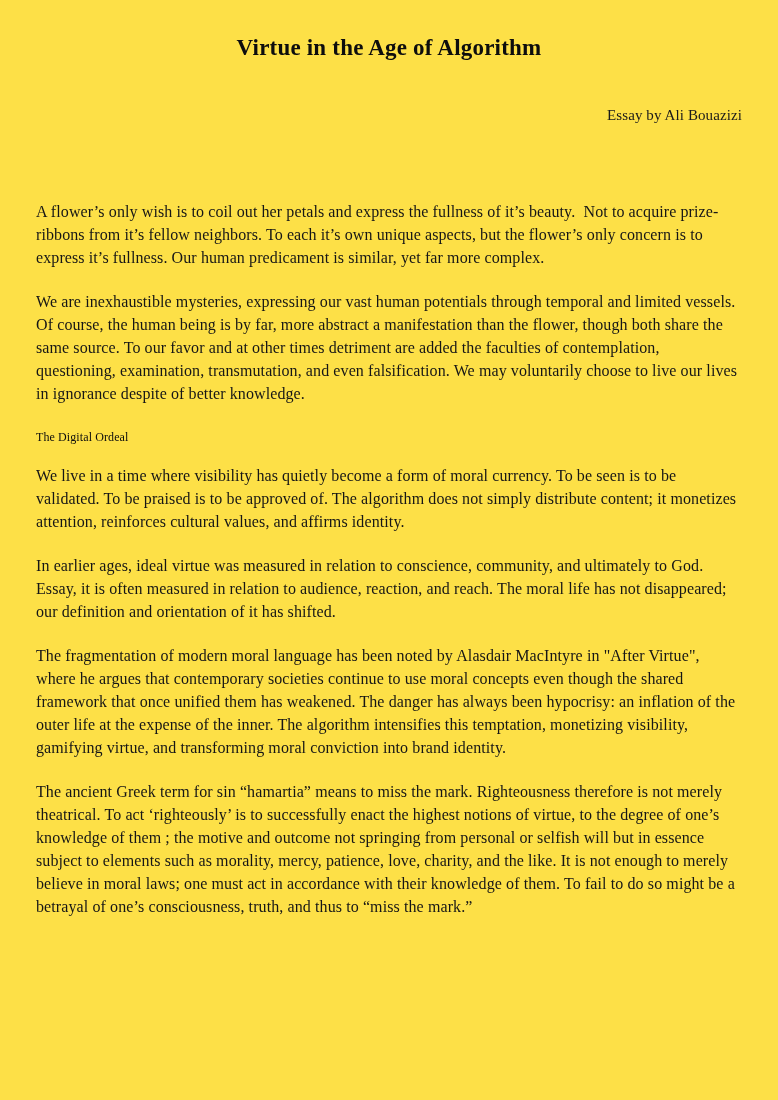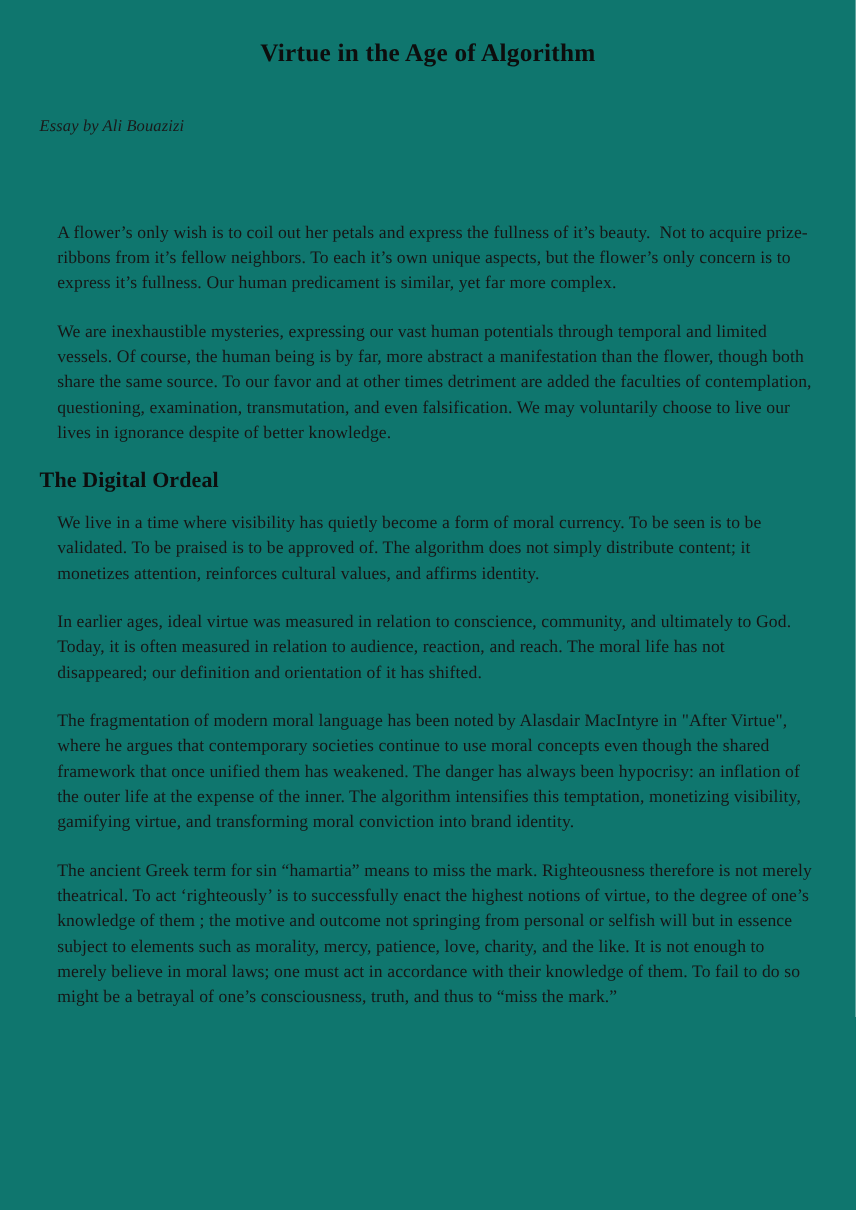--- a/index.html
+++ b/index.html
@@ -7,56 +7,55 @@
     padding: 0;
     background: #ffffff;
   }
   .page {
     position: relative;
     width: 778px;
     height: 1100px;
     box-sizing: border-box;
     padding: 0 36px;
     overflow: hidden;
-    background: #0f766e;
+    background: #fde047;
     font-family: "Liberation Serif", "DejaVu Serif", serif;
     color: #161616;
     font-size: 16px;
     line-height: 23px;
     letter-spacing: 0.1px;
   }
   .doc-title {
     margin: 34px 0 0 0;
     font-size: 23px;
     line-height: 28px;
     font-weight: 700;
     text-align: center;
     color: #0d0d0d;
     letter-spacing: 0.2px;
   }
   .byline {
     margin: 43px 0 0 0;
     font-size: 15px;
     line-height: 20px;
-    font-style: italic;
-    text-align: left;
+    text-align: right;
     color: #1a1a1a;
   }
   .body-para {
-    margin: 0 0 21px 16px;
+    margin: 0 0 21px 0;
     text-align: left;
   }
   .first-para {
     margin-top: 75px;
   }
   .section-heading {
     margin: 21px 0 15px 0;
-    font-size: 20px;
+    font-size: 12px;
     line-height: 23px;
-    font-weight: 700;
+    font-weight: 400;
     color: #0d0d0d;
   }
   .italic-cite {
   }
   .clip-line {
     white-space: nowrap;
     overflow: hidden;
     margin-bottom: 0;
   }
 </style>
@@ -70,21 +69,21 @@
   <p class="byline">Essay by Ali Bouazizi</p>
 
   <p class="body-para first-para">A flower’s only wish is to coil out her petals and express the fullness of it’s beauty.&nbsp; Not to acquire prize-ribbons from it’s fellow neighbors. To each it’s own unique aspects, but the flower’s only concern is to express it’s fullness. Our human predicament is similar, yet far more complex.</p>
 
   <p class="body-para">We are inexhaustible mysteries, expressing our vast human potentials through temporal and limited vessels. Of course, the human being is by far, more abstract a manifestation than the flower, though both share the same source. To our favor and at other times detriment are added the faculties of contemplation, questioning, examination, transmutation, and even falsification. We may voluntarily choose to live our lives in ignorance despite of better knowledge.</p>
 
   <h3 class="section-heading">The Digital Ordeal</h3>
 
   <p class="body-para">We live in a time where visibility has quietly become a form of moral currency. To be seen is to be validated. To be praised is to be approved of. The algorithm does not simply distribute content; it monetizes attention, reinforces cultural values, and affirms identity.</p>
 
-  <p class="body-para">In earlier ages, ideal virtue was measured in relation to conscience, community, and ultimately to God. Today, it is often measured in relation to audience, reaction, and reach. The moral life has not disappeared; our definition and orientation of it has shifted.</p>
+  <p class="body-para">In earlier ages, ideal virtue was measured in relation to conscience, community, and ultimately to God. Essay, it is often measured in relation to audience, reaction, and reach. The moral life has not disappeared; our definition and orientation of it has shifted.</p>
 
   <p class="body-para"><span>The fragmentation of modern moral language has been noted by Alasdair MacIntyre in "</span><span class="italic-cite">After Virtue</span><span>", where he argues that contemporary societies continue to use moral concepts even though the shared framework that once unified them has weakened. The danger has always been hypocrisy: an inflation of the outer life at the expense of the inner. The algorithm intensifies this temptation, monetizing visibility, gamifying virtue, and transforming moral conviction into brand identity.</span></p>
 
 
   <p class="body-para">The ancient Greek term for sin “hamartia” means to miss the mark. Righteousness therefore is not merely theatrical. To act ‘righteously’ is to successfully enact the highest notions of virtue, to the degree of one’s knowledge of them ; the motive and outcome not springing from personal or selfish will but in essence subject to elements such as morality, mercy, patience, love, charity, and the like. It is not enough to merely believe in moral laws; one must act in accordance with their knowledge of them. To fail to do so might be a betrayal of one’s consciousness, truth, and thus to “miss the mark.”</p>
 
 
 </div>
 
 </body></html>

